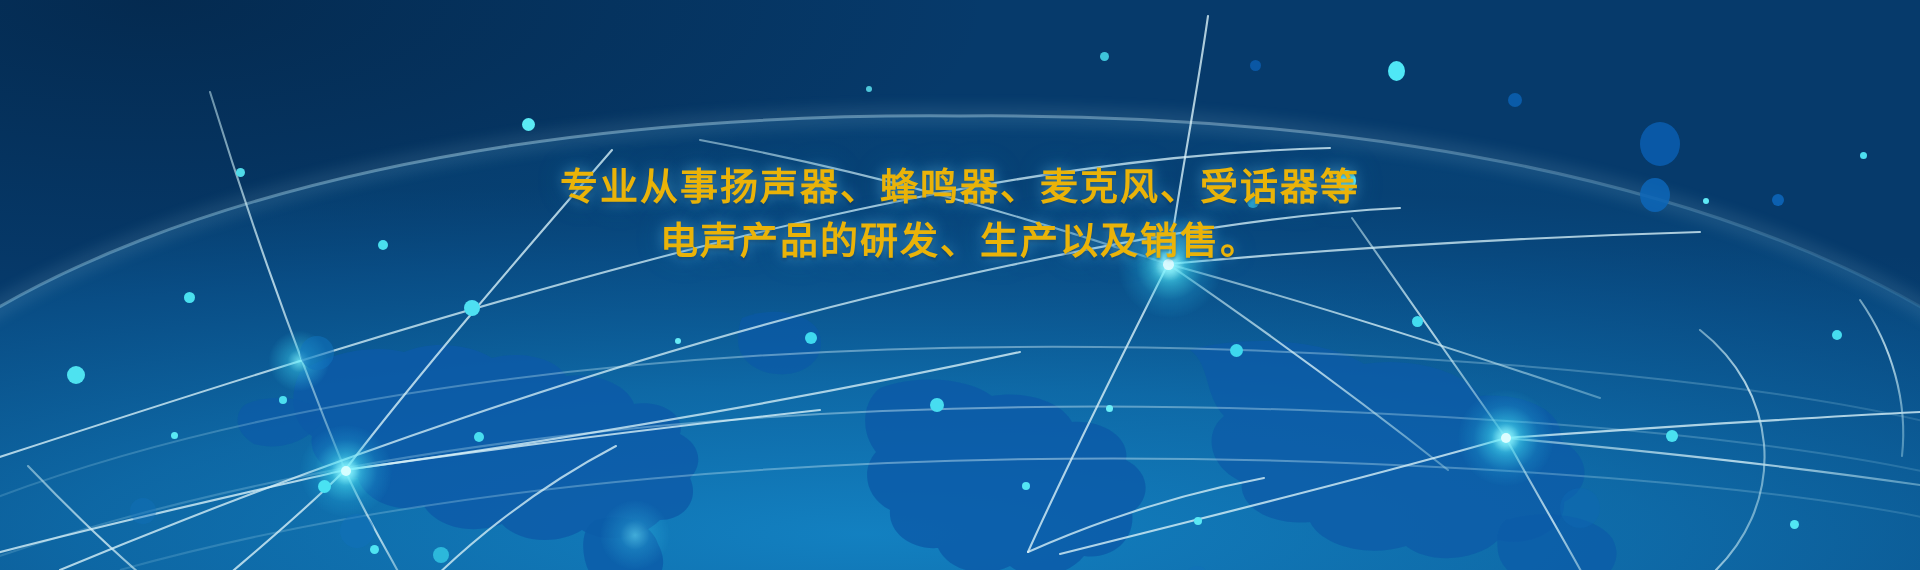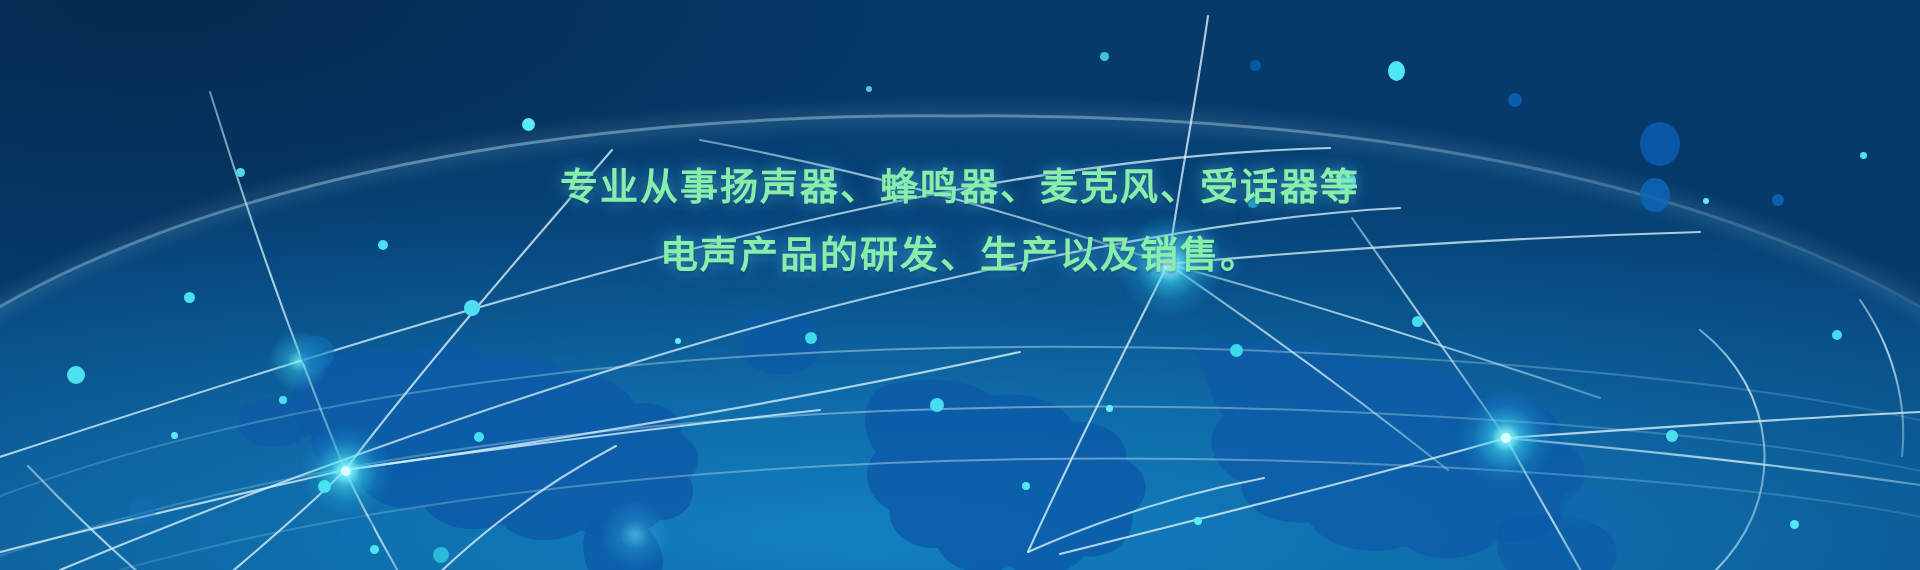--- a/index.html
+++ b/index.html
@@ -37,32 +37,32 @@
   .copy{
     position:absolute;
     left:0;right:0;
     top:168px;
     text-align:center;
     z-index:40;
     pointer-events:none;
   }
   .copy .line{
     display:block;
-    color:#86efac;
+    color:#eab308;
     font-size:38px;
     font-weight:700;
     letter-spacing:2px;
     line-height:1;
     text-shadow:
       0 0 14px rgba(120,215,255,.45),
       0 0 30px rgba(60,170,235,.28),
       0 2px 3px rgba(2,28,55,.45);
     white-space:nowrap;
   }
-  .copy .line.l2{margin-top:30px;}
+  .copy .line.l2{margin-top:16px;}
 </style>
 </head>
 <body>
 
 <div id="banner">
 
   <div class="wash tl"></div>
   <div class="wash br"></div>
   <div class="wash bl"></div>
   <div class="wash mid"></div>

